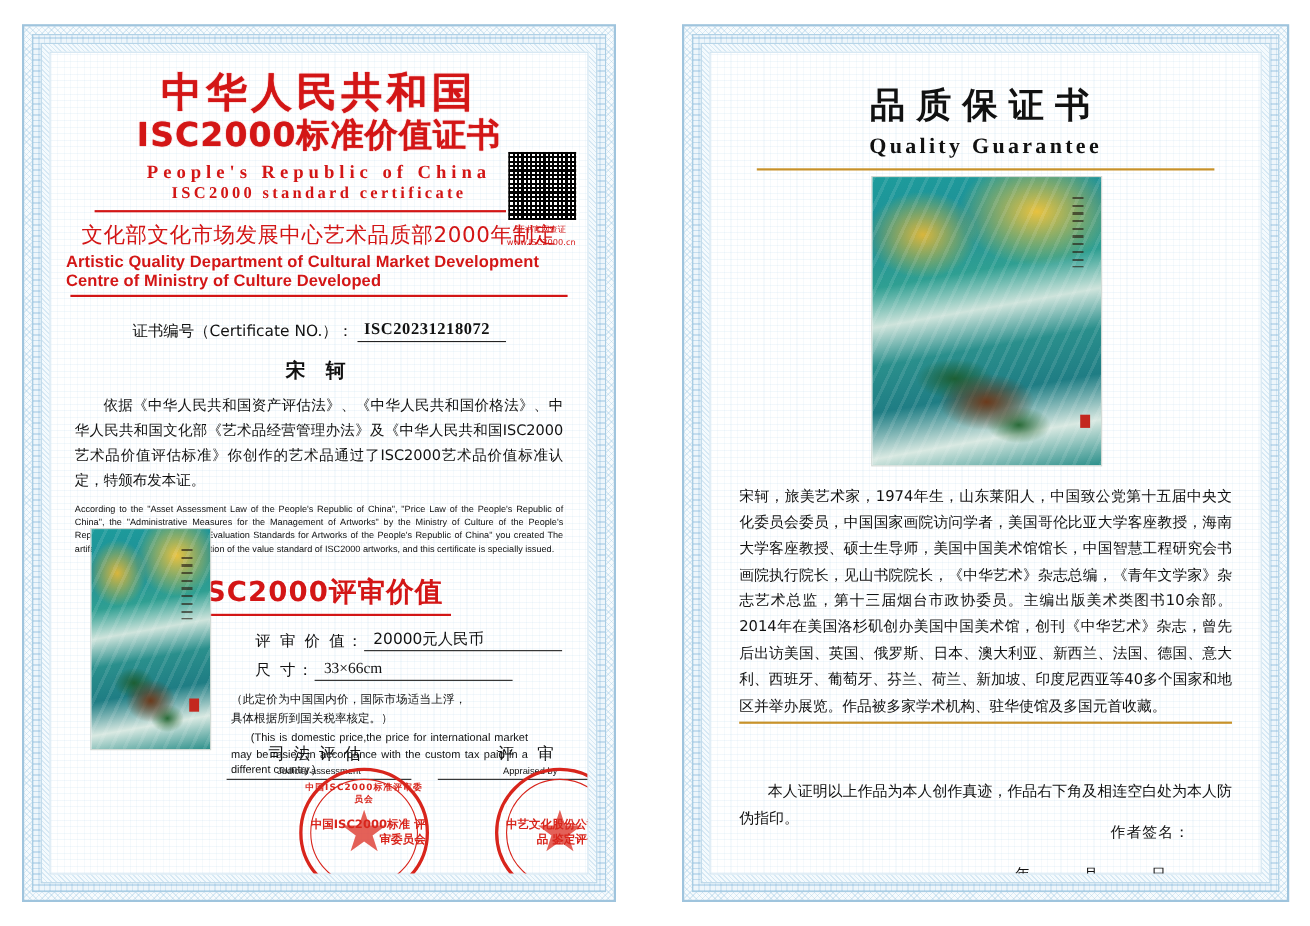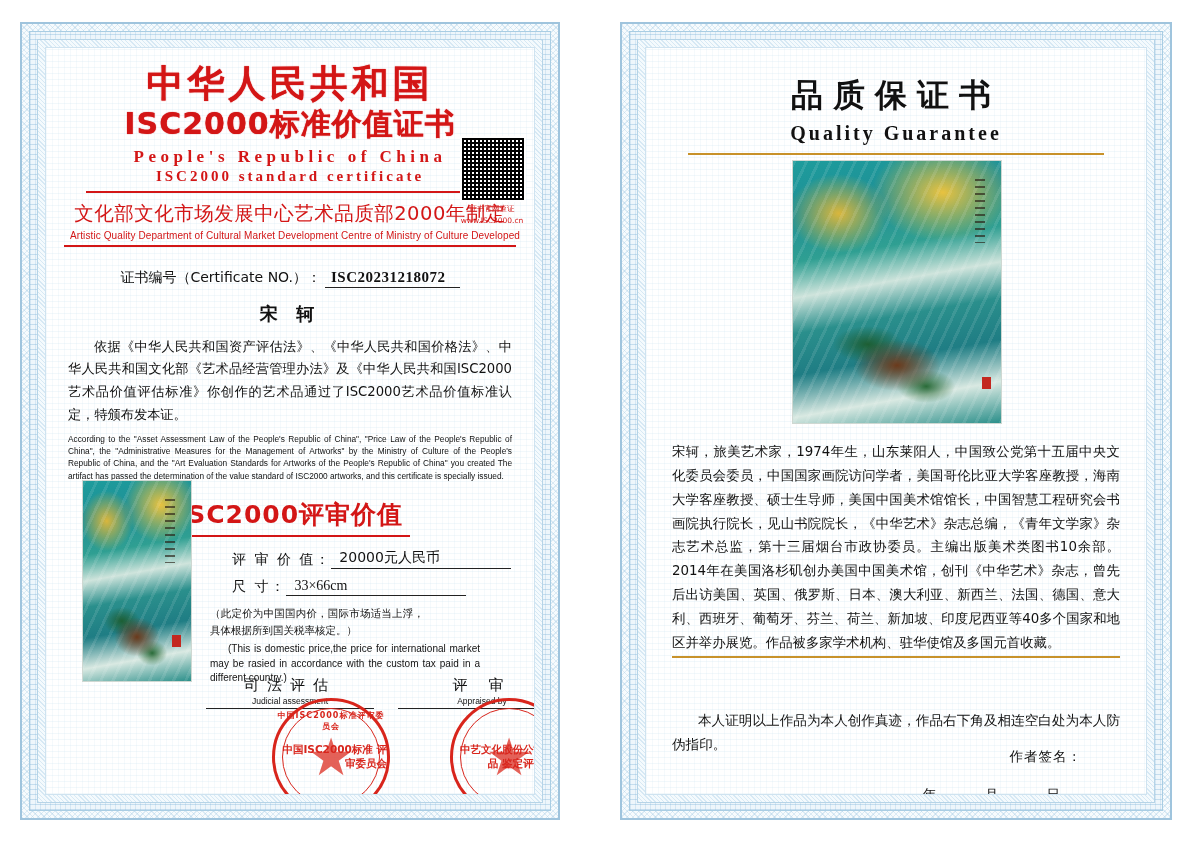--- a/index.html
+++ b/index.html
@@ -79,22 +79,22 @@
     font-family:"Liberation Serif",serif;
   }
   .redline{
     height:2px;background:#d31616;margin:6px 26px 0 26px;
   }
   .dept-cn{
     text-align:center;color:#d31616;font-weight:normal;
     font-size:19.5px;letter-spacing:.5px;margin-top:7px;
   }
   .dept-en{
-    text-align:right;color:#d31616;font-weight:normal;
-    font-size:10px;margin-top:3px;letter-spacing:.1px;
+    text-align:left;color:#d31616;font-weight:bold;
+    font-size:15px;margin-top:3px;letter-spacing:.1px;
     font-family:"Liberation Sans",sans-serif;
   }
   .redline2{height:1.5px;background:#d31616;margin:4px 4px 0 4px;}
 
   
   .qr-box{position:absolute;right:10px;top:88px;width:64px;text-align:center;}
   .qr{
     width:62px;height:62px;
     background:
       repeating-linear-gradient(0deg,#000 0 2px,#fff 2px 4px),

